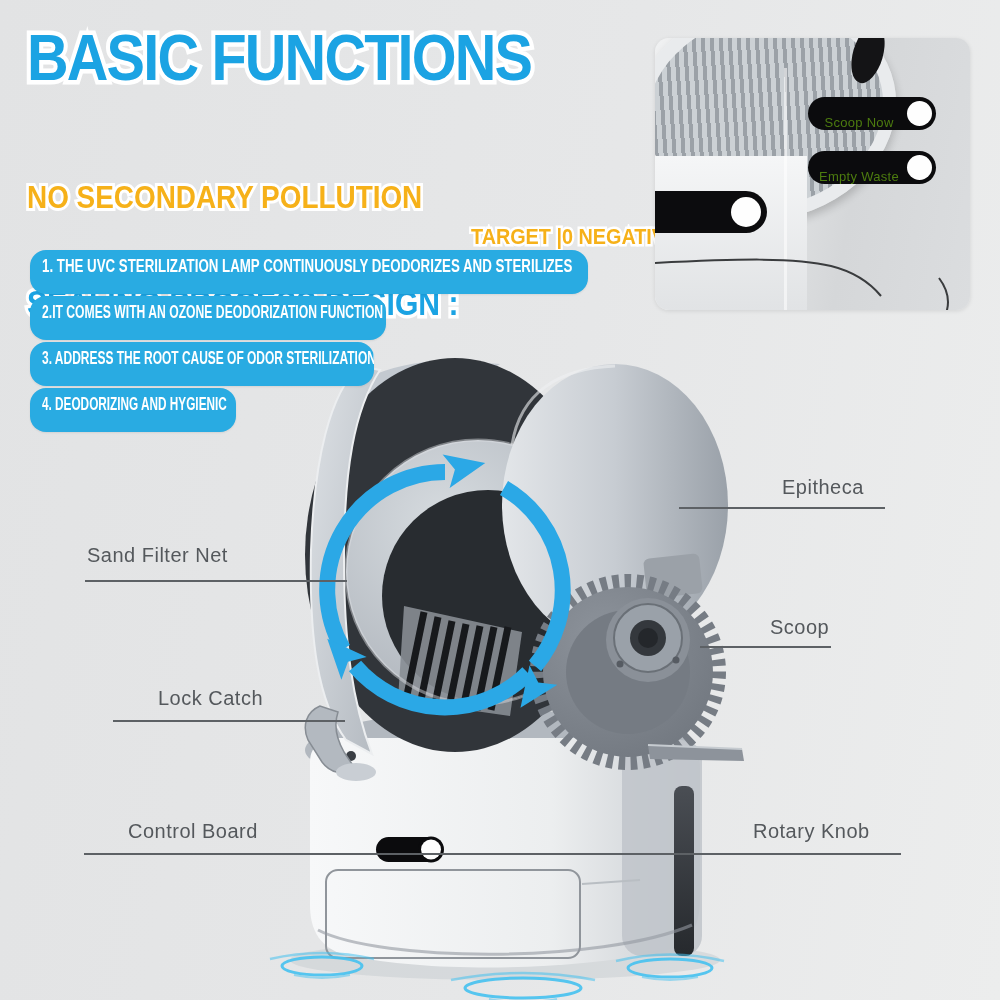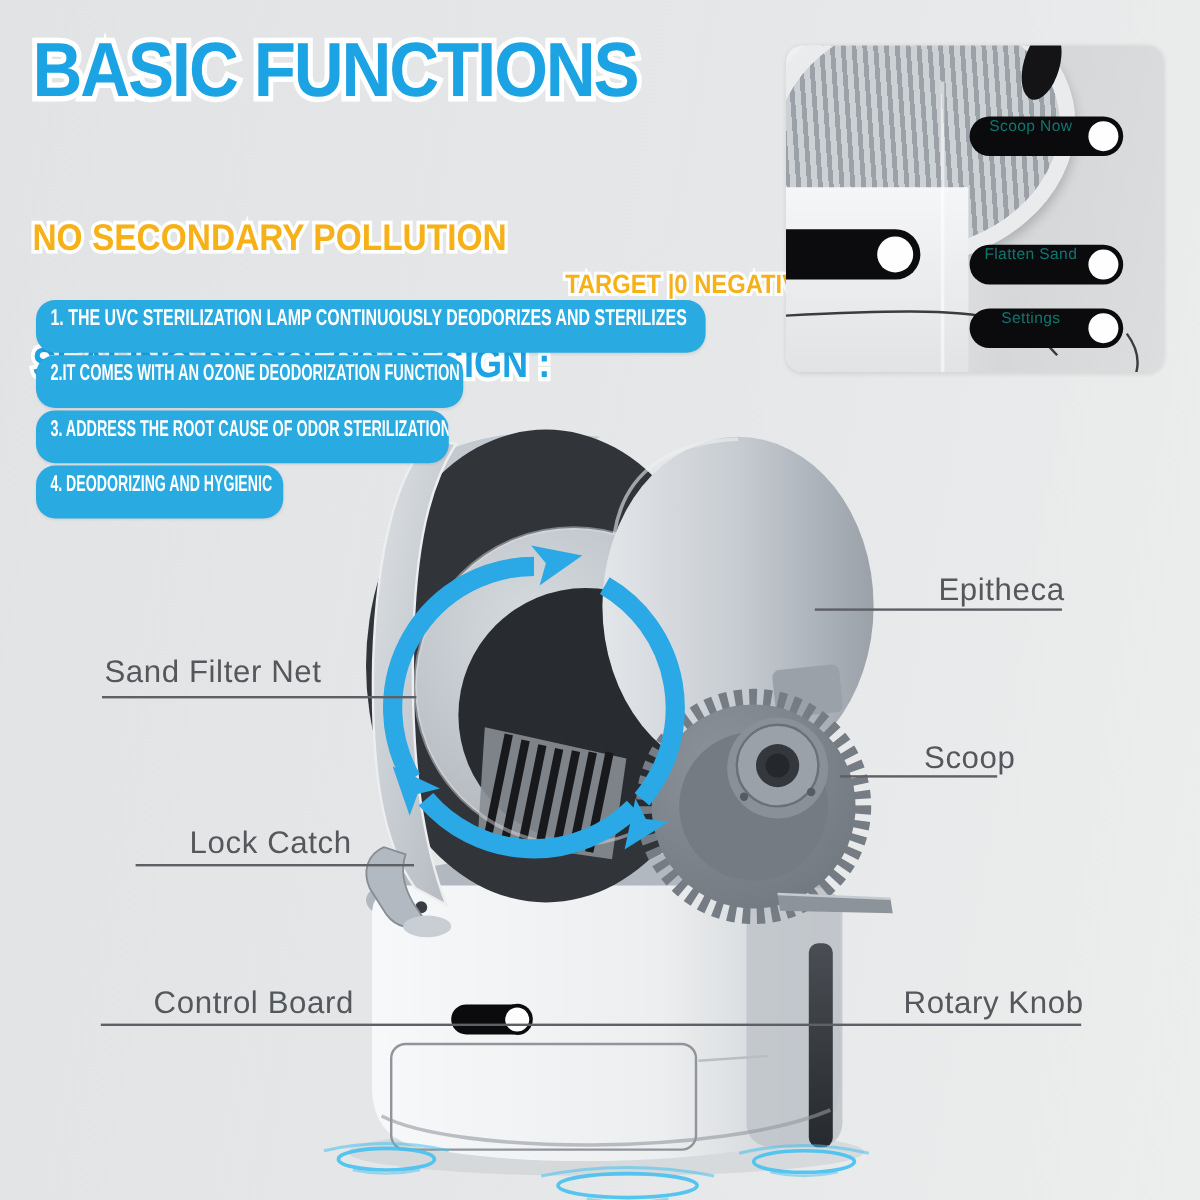--- a/index.html
+++ b/index.html
@@ -23,40 +23,40 @@
   
   .feat{position:absolute;left:30px;height:44px;border-radius:16px;background:#29abe2;z-index:3;
         color:#fff;font-weight:bold;font-size:19px;line-height:32px;padding:0 12px;overflow:hidden;white-space:nowrap;
         box-shadow:0 1px 2px rgba(0,0,0,.08);}
   .feat span{display:inline-block;transform-origin:left center;}
   .f1{top:250px;width:534px;} .f1 span{transform:scaleX(.70);}
   .f2{top:296px;width:332px;} .f2 span{transform:scaleX(.64);}
   .f3{top:342px;width:320px;} .f3 span{transform:scaleX(.63);}
   .f4{top:388px;width:182px;text-decoration:underline;} .f4 span{transform:scaleX(.62);}
   
-  .co-label{position:absolute;z-index:4;font-size:26px;color:#54585c;letter-spacing:.5px;white-space:nowrap;}
+  .co-label{position:absolute;z-index:4;font-size:20px;color:#54585c;letter-spacing:.5px;white-space:nowrap;}
   .co-line{position:absolute;z-index:4;height:2px;background:#5d6165;}
   
   .panel{left:655px;top:38px;width:315px;height:272px;border-radius:14px;overflow:hidden;z-index:3;
          background:linear-gradient(100deg,#f0f1f2 0%,#e3e5e6 35%,#d5d7d9 62%,#dbdddf 100%);
          box-shadow:0 1px 4px rgba(0,0,0,.10);}
   .mesh{position:absolute;left:-22px;top:-36px;width:238px;height:192px;border-radius:50%;
         transform:rotate(-12deg);border:13px solid #e9ebed;
         background:repeating-linear-gradient(98deg,#9ba1a7 0 4px,#ccd1d5 4px 9px);
         box-shadow:0 5px 9px rgba(0,0,0,.18);}
   .darkblob{position:absolute;left:198px;top:-14px;width:30px;height:60px;border-radius:50%;
         background:#141416;transform:rotate(16deg);}
   .bodypanel{position:absolute;left:0;top:118px;width:152px;height:154px;
         background:linear-gradient(180deg,#f5f6f7,#e1e3e5);border-radius:0 0 0 14px;}
   .seam{position:absolute;left:129px;top:30px;width:3px;height:242px;background:rgba(255,255,255,.55);}
   .leftpill{position:absolute;left:0;top:153px;width:112px;height:42px;background:#0c0c0e;
         border-radius:0 21px 21px 0;}
   .leftpill .tog{position:absolute;left:76px;top:6px;width:30px;height:30px;border-radius:50%;background:#fefefe;}
   .ppill{position:absolute;left:153px;width:128px;height:33px;border-radius:17px;background:#0b0b0d;
-        color:#0f766e;font-size:13px;display:flex;align-items:flex-start;justify-content:center;
+        color:#4d7c0f;font-size:13px;display:flex;align-items:flex-end;justify-content:center;
         padding-right:26px;box-sizing:border-box;letter-spacing:.3px;}
   .ppill .tog{position:absolute;right:4px;top:4px;width:25px;height:25px;border-radius:50%;background:#fefefe;}
   .p1{top:59px;} .p2{top:113px;} .p3{top:166px;} .p4{top:219px;}
   
   #product{position:absolute;left:0;top:0;width:1000px;height:1000px;z-index:1;pointer-events:none;}
 </style>
 </head>
 <body>
 
 
@@ -238,24 +238,20 @@
     <path d="M0,225 C80,221 140,219 176,228 C200,234 216,246 226,258" stroke="#3a3c3e" stroke-width="2" fill="none"></path>
     <path d="M284,240 C293,252 296,266 289,280" stroke="#3a3c3e" stroke-width="2" fill="none"></path>
   </svg>
   <div class="leftpill">
     <div class="tog"></div>
   </div>
   <div class="ppill p1">
     <span>Scoop Now</span>
     <div class="tog"></div>
   </div>
-  <div class="ppill p3">
-    <span>Flatten Sand</span>
-    <div class="tog"></div>
-  </div>
-  <div class="ppill p4">
-    <span>Settings</span>
+  <div class="ppill p2">
+    <span>Empty Waste</span>
     <div class="tog"></div>
   </div>
 </div>
 
 
 
 
 </body></html>

